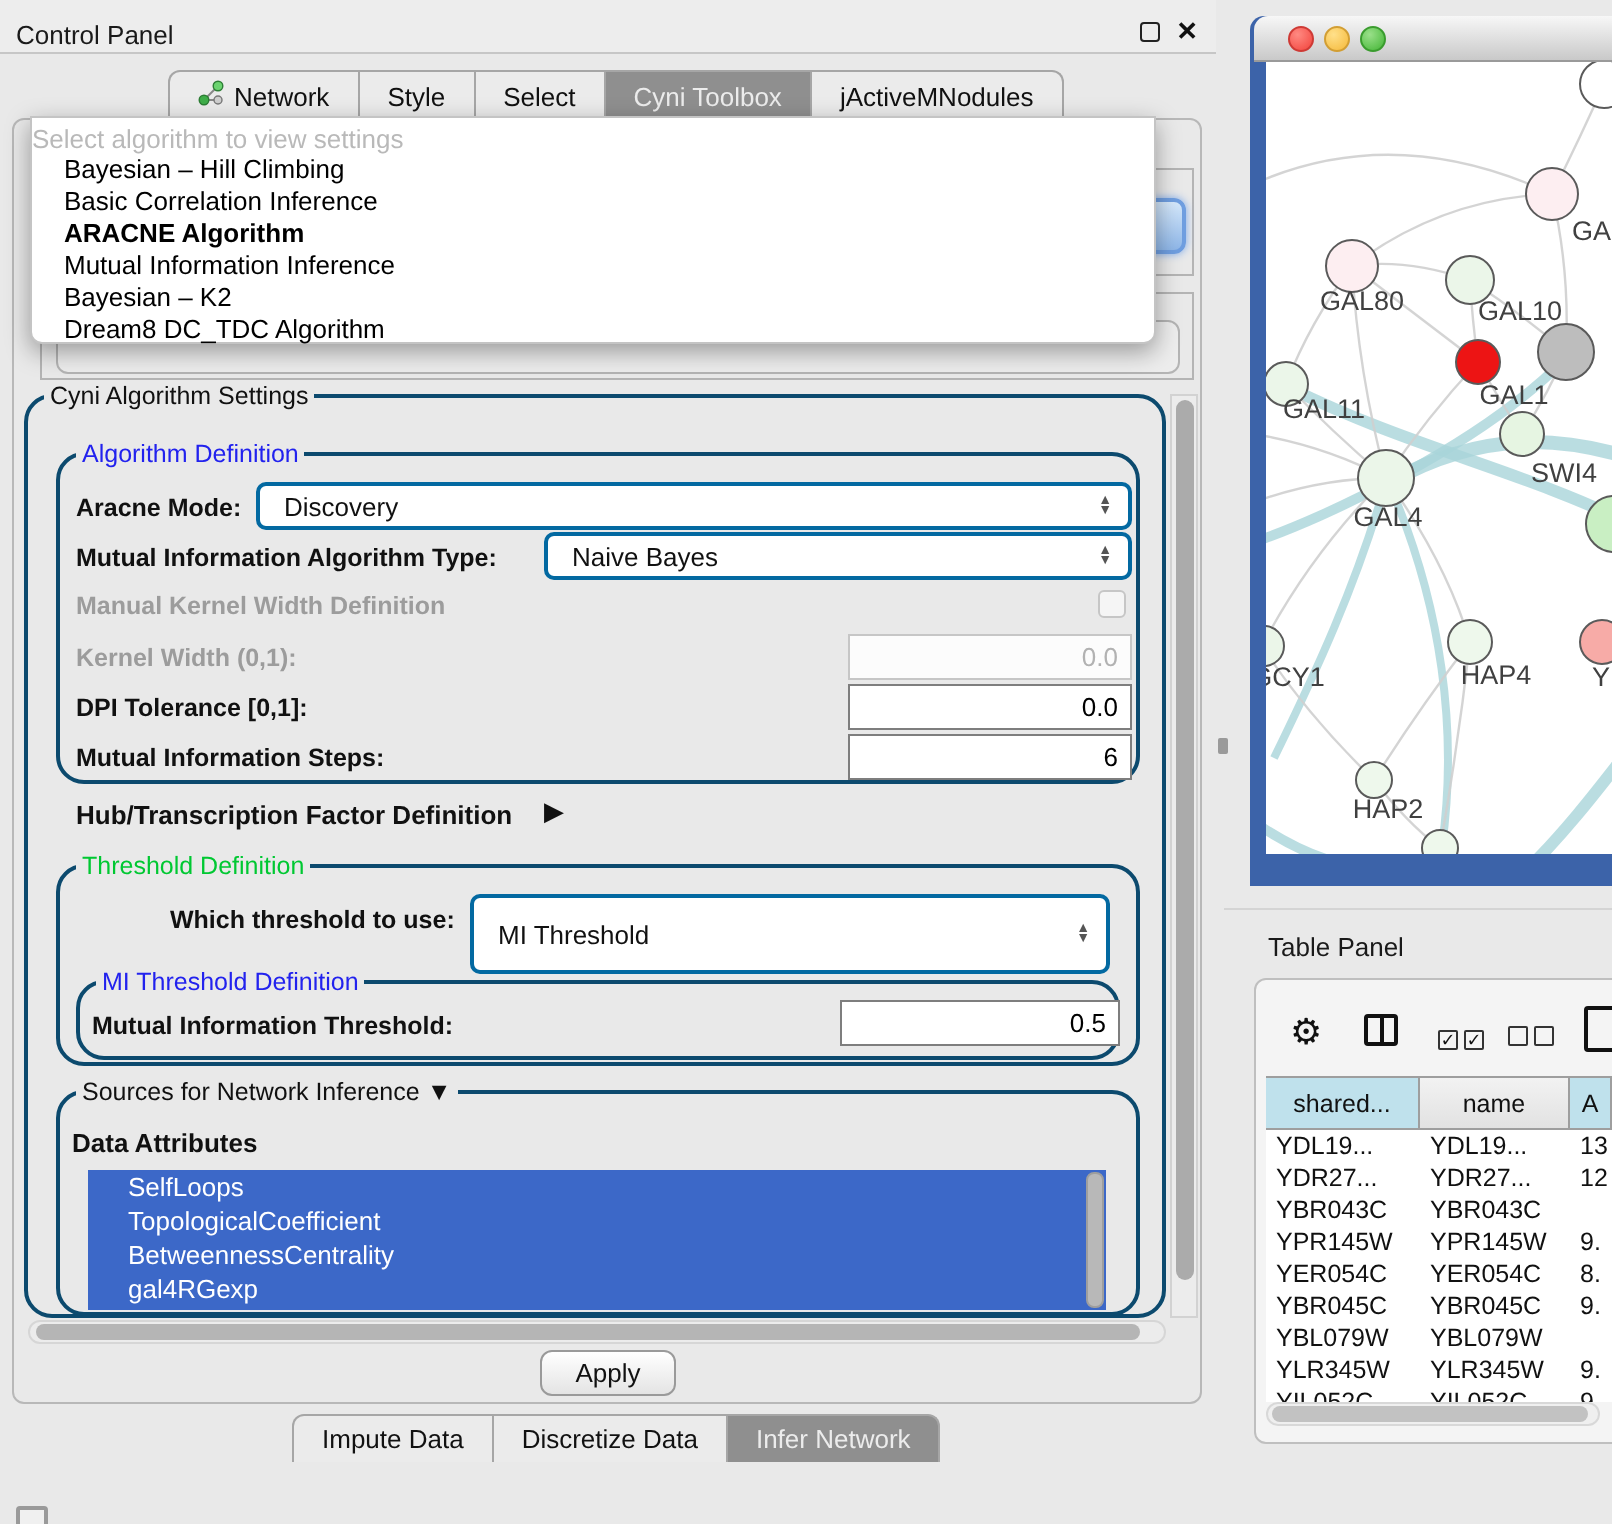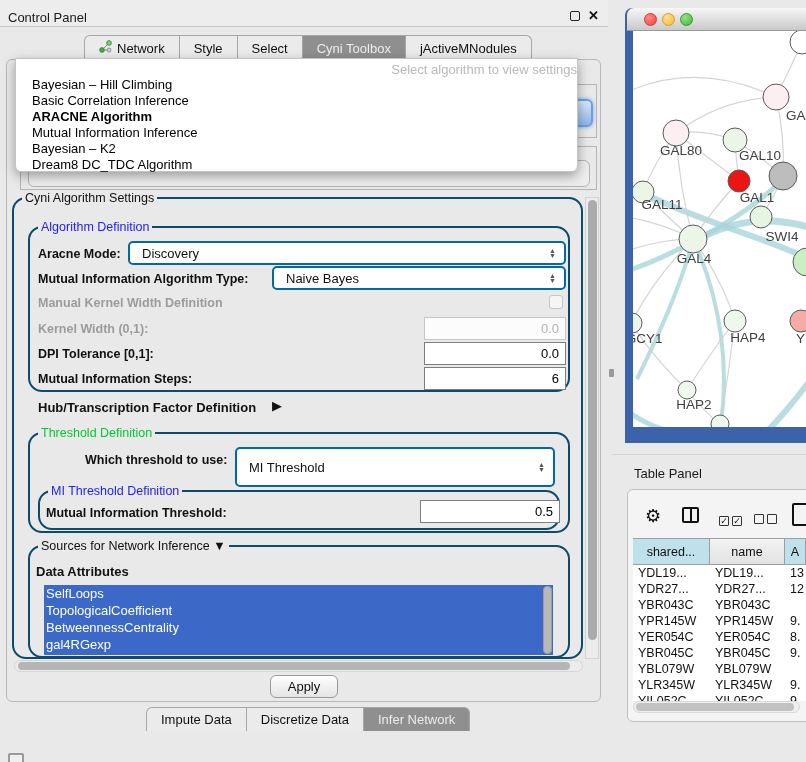--- a/index.html
+++ b/index.html
@@ -20,21 +20,21 @@
          color:#111; white-space:nowrap; }
   .tab:first-child { border-radius:6px 0 0 0; }
   .tab:last-child  { border-radius:0 6px 0 0; }
   .tab.selected { background:#8f8f8f; color:#ececec; }
 
   #cp-content { left:6px; top:59px; width:595px; height:643px; border:1px solid #b8b8b8; border-radius:6px; background:#e9e9e9; }
 
   
   #algo-popup { left:15px; top:58px; width:563px; height:114px; background:#ffffff; border:1px solid #c4c4c4;
                 border-radius:0 0 6px 6px; box-shadow:0 4px 12px rgba(0,0,0,.35); z-index:30; }
-  #algo-placeholder { width:100%; text-align:right; padding-top:3px; color:#b9b9b9; font-size:13px; }
+  #algo-placeholder { width:100%; text-align:left; padding-top:3px; color:#b9b9b9; font-size:13px; }
   .algo-item { font-size:13px; line-height:16px; padding-left:16px; color:#000; }
   .algo-item.bold { font-weight:bold; }
 
   
   .hidden-box { border:1px solid #b4b4b4; background:#e9e9e9; z-index:5; }
   #hidden-combo { left:571px; top:99px; width:22px; height:28px; border-radius:6px; z-index:6;
                   background:linear-gradient(#d5e8fb,#8fb7e8); border:2px solid #6f9ee0; box-shadow:0 0 4px #7aa8ec; }
   #hidden-field { left:28px; top:160px; width:562px; height:27px; border:1px solid #b4b4b4; border-radius:6px; background:#ededed; z-index:5; }
 
   
@@ -50,21 +50,21 @@
            display:flex; align-items:center; padding-left:12px; }
   .stepper { position:absolute; right:8px; top:50%; transform:translateY(-50%); display:flex; flex-direction:column;
              line-height:5px; font-size:7px; color:#555; }
   .numfield { border:1px solid #7e7e7e; background:#fff; font-size:13px; text-align:right; padding-right:6px;
               font-family:"Liberation Sans", sans-serif; color:#000; }
   .numfield.disabled { border:1px solid #c6c6c6; background:#fcfcfc; color:#b2b2b2; }
   .checkbox { width:14px; height:14px; border:1px solid #c6c6c6; border-radius:3px; background:#f5f5f5; }
 
   
   #attr-list { left:44px; top:585px; width:509px; height:70px; background:#3c68c8; overflow:hidden; }
-  .attr-item { color:#fff; font-size:13px; line-height:17px; padding-left:2px; white-space:nowrap; }
+  .attr-item { color:#fff; font-size:13px; line-height:17px; padding-left:20px; white-space:nowrap; }
   #attr-scroll { left:543px; top:586px; width:9px; height:68px; background:#b8b8b8; border-radius:4px; border:1px solid #9e9e9e; }
 
   
   .sb-track-v { background:#ececec; border:1px solid #d2d2d2; }
   .sb-thumb   { background:#ababab; border-radius:5px; }
 
   #apply-btn { left:270px; top:675px; width:68px; height:23px; border:1px solid #9a9a9a; border-radius:6px;
                background:linear-gradient(#ffffff,#e4e4e4); font-size:13px; display:flex; align-items:center; justify-content:center; }
 
   

